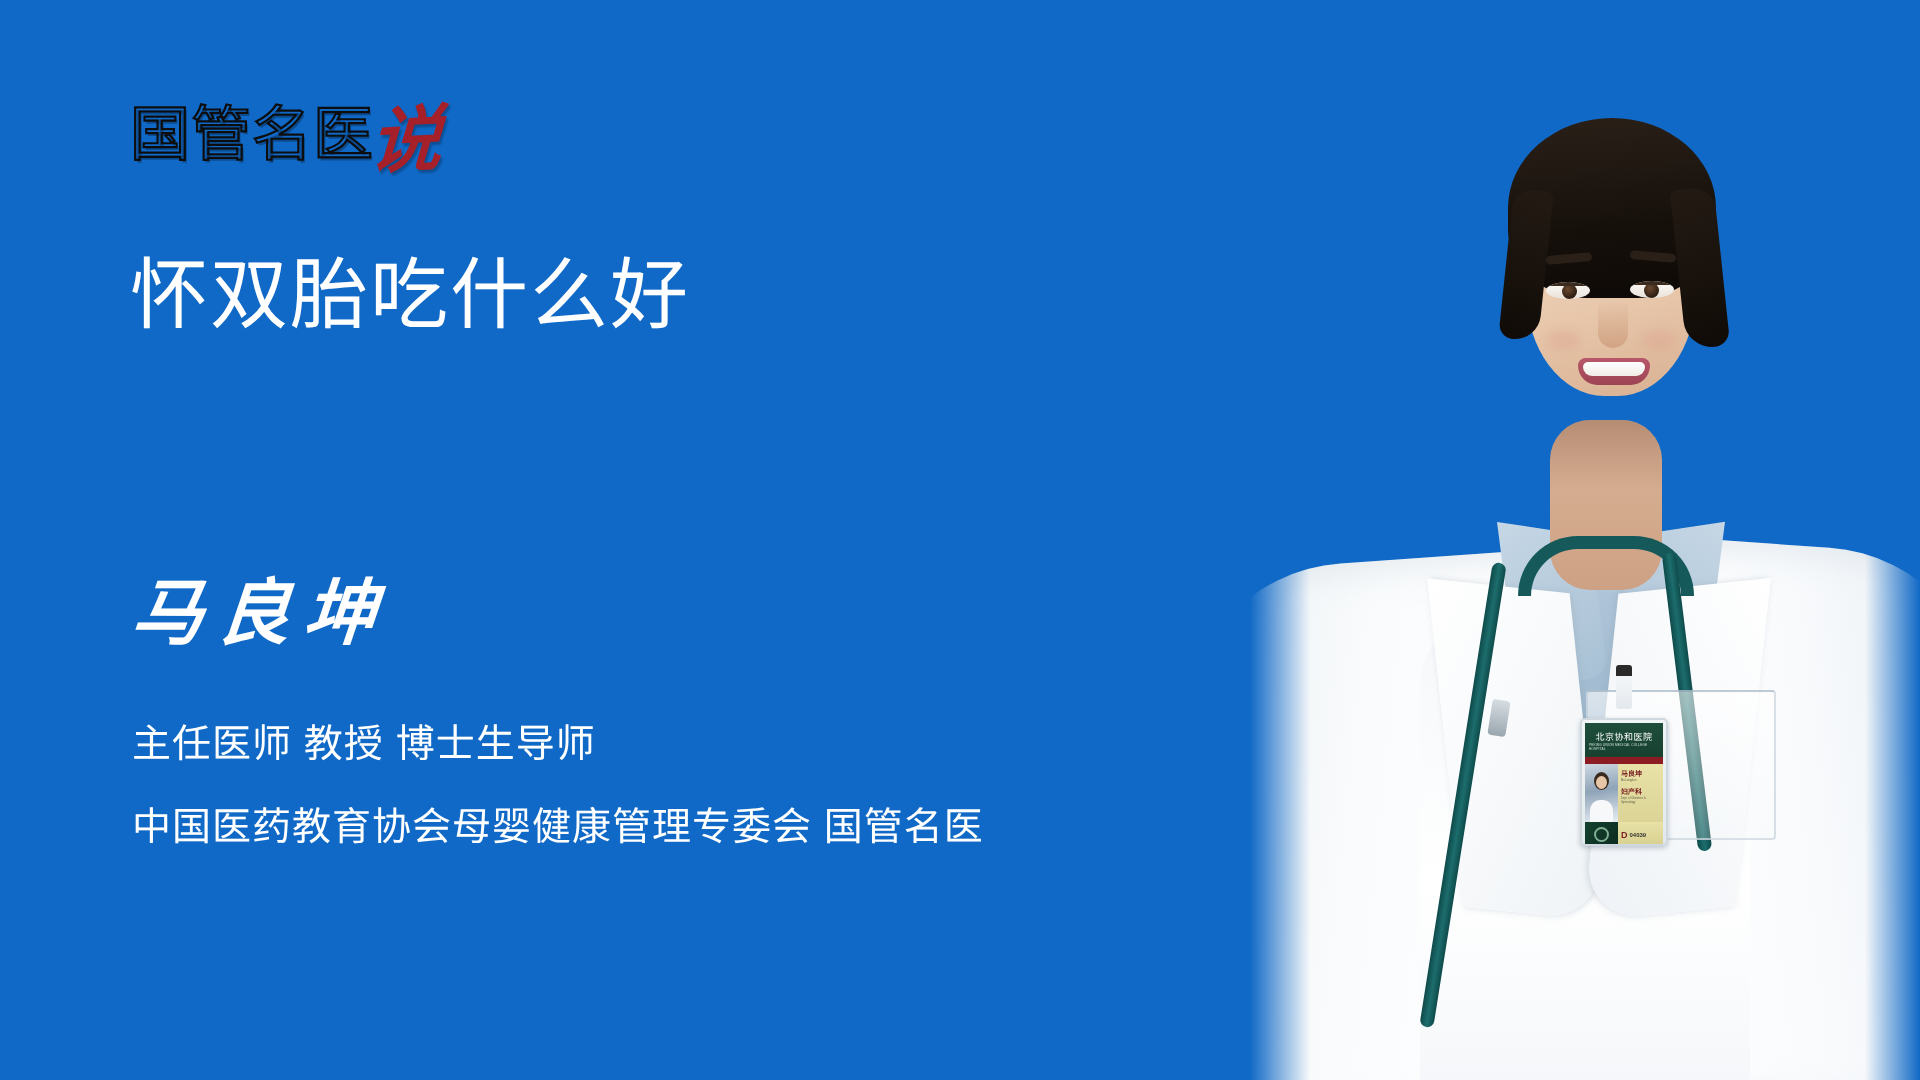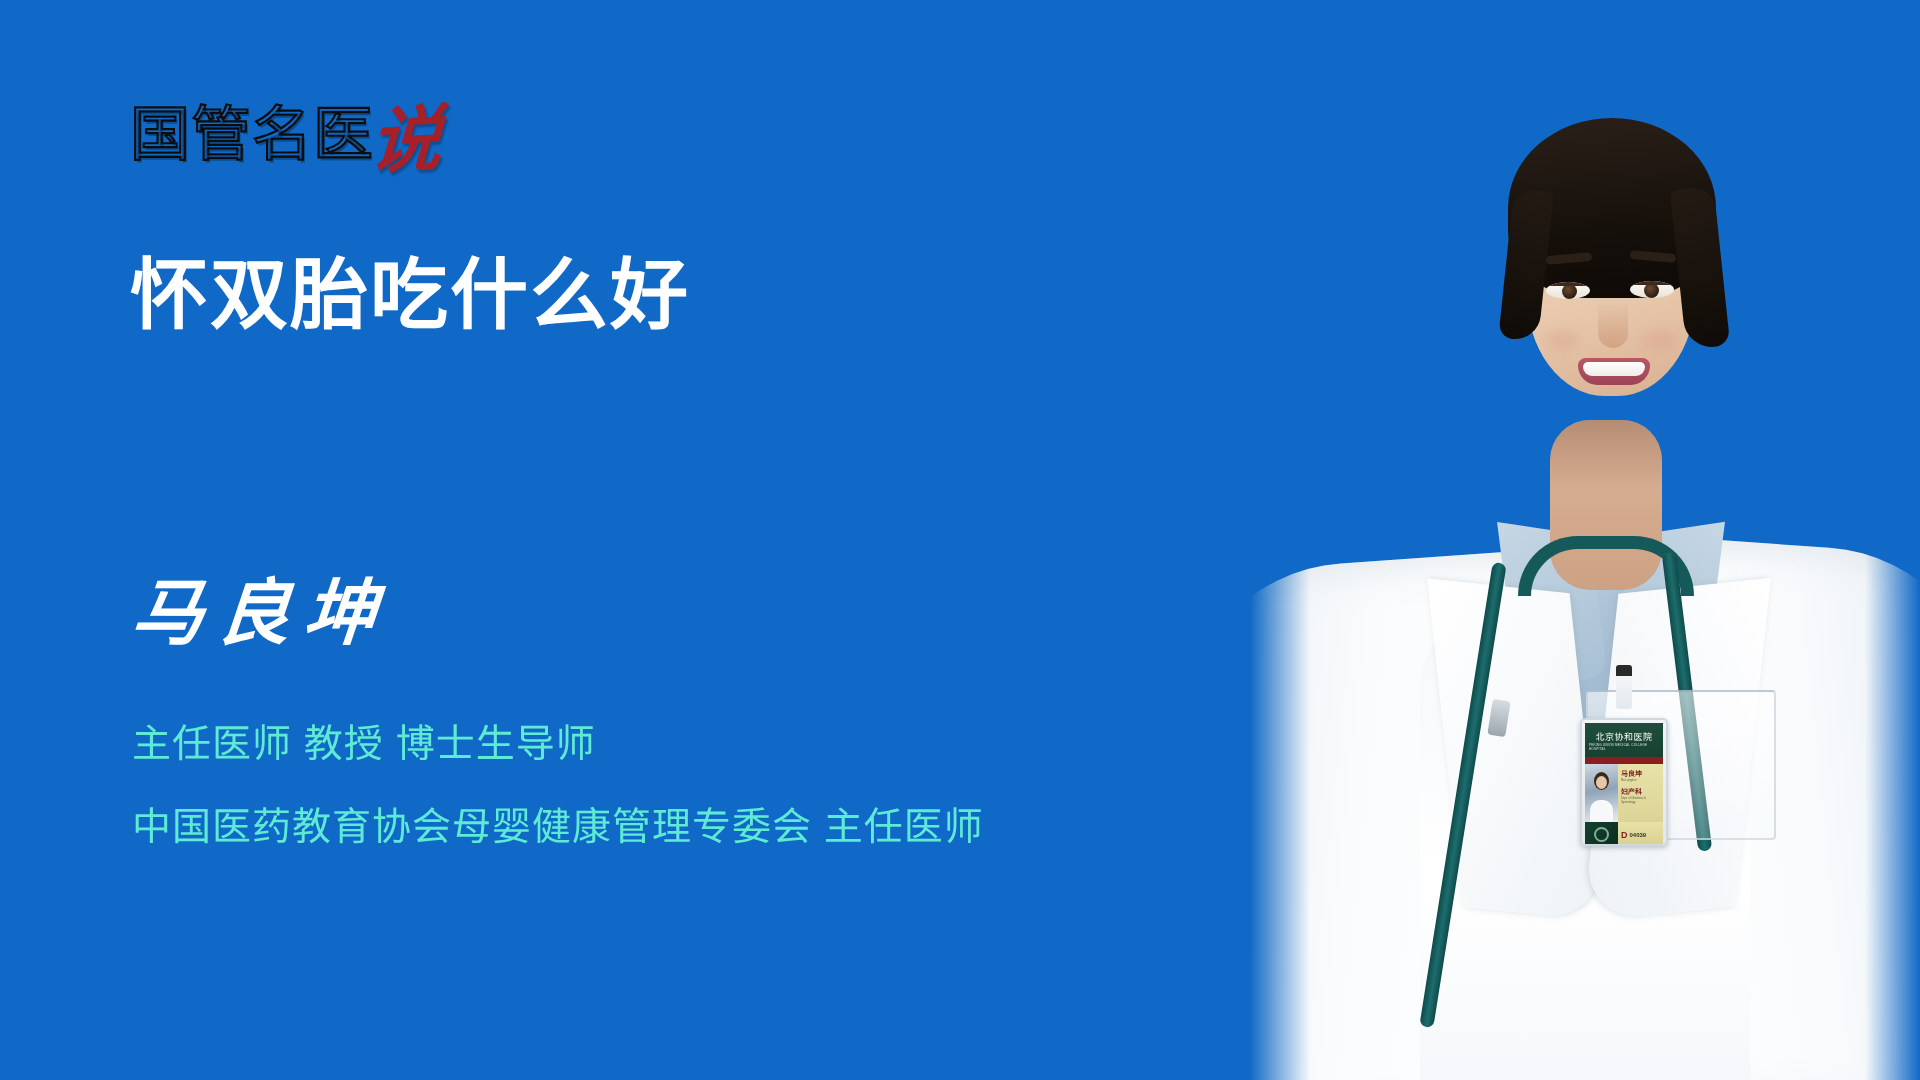--- a/index.html
+++ b/index.html
@@ -47,21 +47,21 @@
     transform:skewX(-6deg) rotate(-3deg);
     transform-origin:left bottom;
   }
 
   
   #title{
     position:absolute;
     left:130px; top:252px;
     font-size:78px;
     line-height:86px;
-    font-weight:700;
+    font-weight:400;
     color:#ffffff;
     letter-spacing:2px;
     white-space:nowrap;
   }
 
   
   #doctor-name{
     position:absolute;
     left:132px; top:572px;
     font-size:72px;
@@ -80,21 +80,21 @@
   #credentials{
     position:absolute;
     left:132px; top:722px;
     display:flex;
     flex-direction:column;
     gap:39px;
   }
   .cred-line{
     font-size:39px;
     line-height:44px;
-    color:#5eead4;
+    color:#ffffff;
     font-weight:400;
     letter-spacing:1px;
     white-space:nowrap;
   }
 
   
   #portrait{
     position:absolute;
     left:1250px; top:0;
     width:670px; height:1080px;
@@ -383,21 +383,21 @@
     <span id="logo-main">国管名医</span>
     <span id="logo-accent">说</span>
   </div>
 
   <h1 id="title">怀双胎吃什么好</h1>
 
   <div id="doctor-name">马良坤</div>
 
   <div id="credentials">
     <div class="cred-line">主任医师  教授  博士生导师</div>
-    <div class="cred-line">中国医药教育协会母婴健康管理专委会  主任医师</div>
+    <div class="cred-line">中国医药教育协会母婴健康管理专委会  国管名医</div>
   </div>
 
   <div id="portrait">
 
     <div class="pf" id="coat-left"></div>
     <div class="pf" id="coat-right"></div>
     <div class="pf" id="coat-center"></div>
 
     <div class="pf" id="shirt"></div>
     <div class="pf" id="shirt-collar-l"></div>

